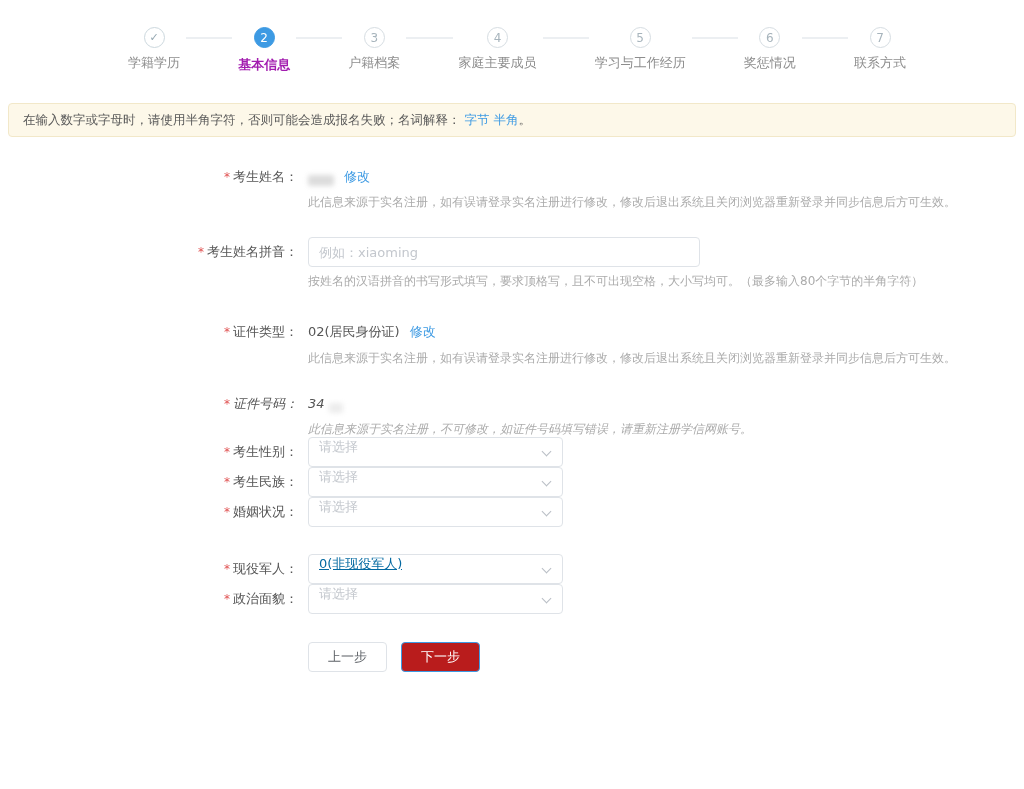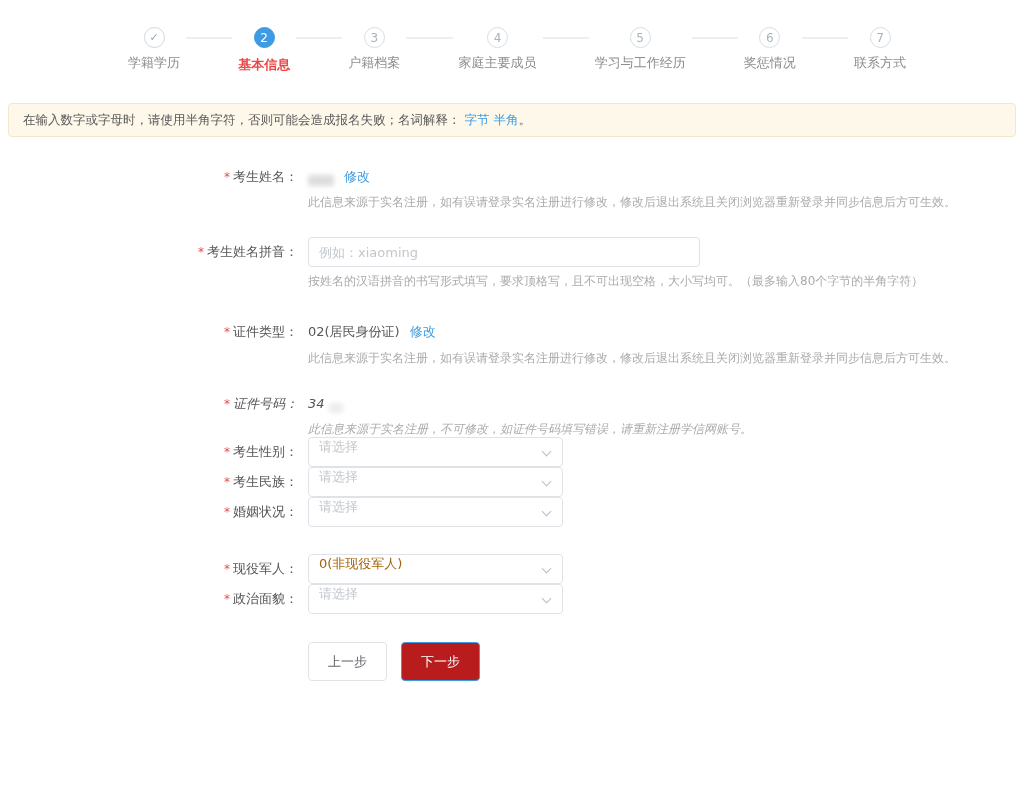--- a/index.html
+++ b/index.html
@@ -8,21 +8,21 @@
 
   
   .stepper { display:flex; align-items:flex-start; padding:27px 118px 0 128px; }
   .step { display:flex; flex-direction:column; align-items:center; flex-shrink:0; }
   .step-circle { width:21px; height:21px; border-radius:50%; display:flex;
     align-items:center; justify-content:center; font-size:12px; line-height:1;
     background:#fff; border:1px solid #d6dde2; color:#a7b4bc; }
   .step.done .step-circle { border-color:#ccd8de; color:#93a6b0; font-size:11px; }
   .step.active .step-circle { background:#3d9ae3; border-color:#3d9ae3; color:#fff; }
   .step-label { margin-top:6px; font-size:13px; color:#8d8d8d; white-space:nowrap; }
-  .step.active .step-label { color:#ef4444; font-weight:bold;margin-top:8px; }
+  .step.active .step-label { color:#a21caf; font-weight:bold;margin-top:8px; }
   .connector { flex:1 1 auto; height:2px; background:#eceff2; margin:10px 6px 0 6px; min-width:24px; }
 
   
   .notice { margin:29px 8px 0 8px; background:#fdf8e9; border:1px solid #f2e8c9;
     border-radius:4px; padding:8px 14px; font-size:12.5px; color:#595959; line-height:16px; }
   .notice a, .link { color:#3d9ae3; text-decoration:none; cursor:pointer; }
   .notice .link { margin-left:4px; }
 
   
   .form { width:100%; }
@@ -40,28 +40,28 @@
 
   .text-input { width:392px; height:30px; border:1px solid #dfe3e8; border-radius:4px;
     padding:12px 10px; font-size:13px; color:#555; background:#fff; outline:none;
     font-family:"DejaVu Sans","Liberation Sans",sans-serif; }
   .text-input::placeholder { color:#c3c7cd; }
 
   .select { position:relative; width:255px; height:30px; border:1px solid #dfe3e8;
     border-radius:4px; background:#fff; display:flex; align-items:flex-start;
     padding:0 28px 0 10px; font-size:13px; cursor:pointer; }
   .select .sel-text { color:#c3c7cd; white-space:nowrap; overflow:hidden; }
-  .select.filled .sel-text { color:#a16207; }
+  .select.filled .sel-text { color:#0369a1;text-decoration:underline; }
   .chevron { position:absolute; right:12px; top:10px; width:7px; height:7px;
     border-right:1.5px solid #b9bec5; border-bottom:1.5px solid #b9bec5;
     transform:rotate(45deg); }
 
   
   .btn-row { margin:28px 0 0 308px; display:flex; gap:14px; }
-  .btn { height:39px; padding:0 19px; border-radius:4px; font-size:13px;
+  .btn { height:30px; padding:0 19px; border-radius:4px; font-size:13px;
     display:flex; align-items:center; justify-content:center; cursor:pointer;
     font-family:"DejaVu Sans","Liberation Sans",sans-serif; }
   .btn-prev { background:#fff; border:1px solid #dfe3e8; color:#5f6368; }
   .btn-next { background:#b91c1c; border:1px solid #3d9ae3; color:#fff; }
 
   
   .mt-r1 { margin-top:31px; }
   .mt-r2 { margin-top:27px; }
   .mt-r3 { margin-top:34px; }
   .mt-r4 { margin-top:29px;font-style:italic; }

